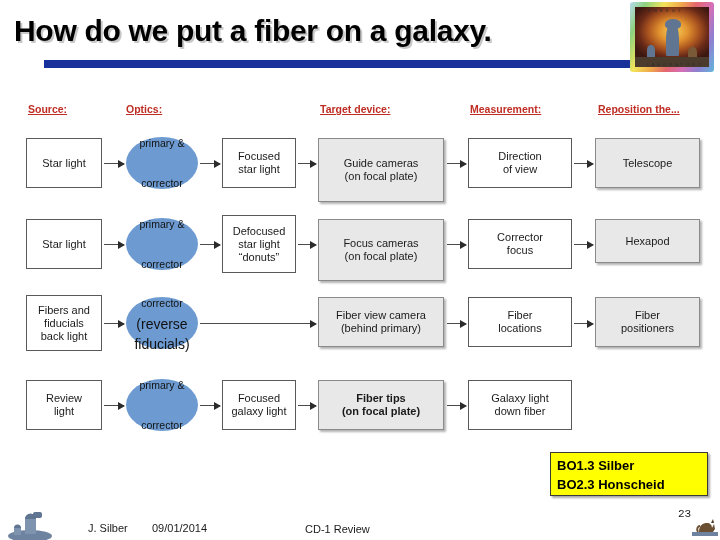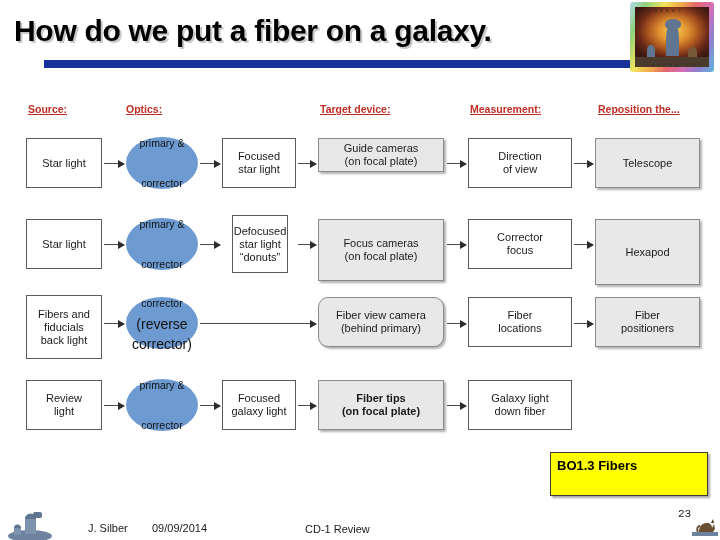--- a/index.html
+++ b/index.html
@@ -279,58 +279,58 @@
 <div class="node white" style="left:26px; top:138px; width:76px; height:50px;">Star light</div>
 <div class="arrow" style="left:104px; top:163px; width:20px;"></div>
 <div class="ellipse" style="left:126px; top:137px; width:72px; height:52px;">
   <span>primary &amp;</span>
   <span>corrector</span>
 </div>
 <div class="arrow" style="left:200px; top:163px; width:20px;"></div>
 <div class="node white" style="left:222px; top:138px; width:74px; height:50px; white-space:pre-line;">Focused
 star light</div>
 <div class="arrow" style="left:298px; top:163px; width:18px;"></div>
-<div class="node gray" style="left:318px; top:138px; width:126px; height:34px; white-space:pre-line;">Guide cameras
+<div class="node gray" style="left:318px; top:138px; width:126px; height:64px; white-space:pre-line;">Guide cameras
 (on focal plate)</div>
 <div class="arrow" style="left:447px; top:163px; width:19px;"></div>
 <div class="node white" style="left:468px; top:138px; width:104px; height:50px; white-space:pre-line;">Direction
 of view</div>
 <div class="arrow" style="left:574px; top:163px; width:19px;"></div>
 <div class="node gray" style="left:595px; top:138px; width:105px; height:50px;">Telescope</div>
 
 <div class="node white" style="left:26px; top:219px; width:76px; height:50px;">Star light</div>
 <div class="arrow" style="left:104px; top:244px; width:20px;"></div>
 <div class="ellipse" style="left:126px; top:218px; width:72px; height:52px;">
   <span>primary &amp;</span>
   <span>corrector</span>
 </div>
 <div class="arrow" style="left:200px; top:244px; width:20px;"></div>
-<div class="node white" style="left:222px; top:215px; width:56px; height:58px; white-space:pre-line;margin-left:10px;">Defocused
+<div class="node white" style="left:222px; top:215px; width:74px; height:58px; white-space:pre-line;">Defocused
 star light
 “donuts”</div>
 <div class="arrow" style="left:298px; top:244px; width:18px;"></div>
 <div class="node gray" style="left:318px; top:219px; width:126px; height:62px; white-space:pre-line;">Focus cameras
 (on focal plate)</div>
 <div class="arrow" style="left:447px; top:244px; width:19px;"></div>
 <div class="node white" style="left:468px; top:219px; width:104px; height:50px; white-space:pre-line;">Corrector
 focus</div>
 <div class="arrow" style="left:574px; top:244px; width:19px;"></div>
-<div class="node gray" style="left:595px; top:219px; width:105px; height:66px;">Hexapod</div>
-
-<div class="node white" style="left:26px; top:295px; width:76px; height:64px; white-space:pre-line;">Fibers and
+<div class="node gray" style="left:595px; top:219px; width:105px; height:44px;">Hexapod</div>
+
+<div class="node white" style="left:26px; top:295px; width:76px; height:56px; white-space:pre-line;">Fibers and
 fiducials
 back light</div>
 <div class="arrow" style="left:104px; top:323px; width:20px;"></div>
 <div class="ellipse" style="left:126px; top:297px; width:72px; height:52px;">
   <span>corrector</span>
   <span class="sub">(reverse</span>
-  <span class="sub">corrector)</span>
+  <span class="sub">fiducials)</span>
 </div>
 <div class="arrow" style="left:200px; top:323px; width:116px;"></div>
-<div class="node gray" style="left:318px; top:297px; width:126px; height:50px; white-space:pre-line;border-radius:10px;">Fiber view camera
+<div class="node gray" style="left:318px; top:297px; width:126px; height:50px; white-space:pre-line;">Fiber view camera
 (behind primary)</div>
 <div class="arrow" style="left:447px; top:323px; width:19px;"></div>
 <div class="node white" style="left:468px; top:297px; width:104px; height:50px; white-space:pre-line;">Fiber
 locations</div>
 <div class="arrow" style="left:574px; top:323px; width:19px;"></div>
 <div class="node gray" style="left:595px; top:297px; width:105px; height:50px; white-space:pre-line;">Fiber
 positioners</div>
 
 <div class="node white" style="left:26px; top:380px; width:76px; height:50px; white-space:pre-line;">Review
 light</div>
@@ -343,33 +343,34 @@
 <div class="node white" style="left:222px; top:380px; width:74px; height:50px; white-space:pre-line;">Focused
 galaxy light</div>
 <div class="arrow" style="left:298px; top:405px; width:18px;"></div>
 <div class="node gray" style="left:318px; top:380px; width:126px; height:50px; white-space:pre-line;font-weight:bold;">Fiber tips
 (on focal plate)</div>
 <div class="arrow" style="left:447px; top:405px; width:19px;"></div>
 <div class="node white" style="left:468px; top:380px; width:104px; height:50px; white-space:pre-line;">Galaxy light
 down fiber</div>
 
 <div id="callout">
-  <div>BO1.3 Fibers</div>
+  <div>BO1.3 Silber</div>
+  <div>BO2.3 Honscheid</div>
 </div>
 
 <svg id="footer-dome" viewBox="0 0 44 37">
   <ellipse cx="22" cy="33" rx="22" ry="6" fill="#6d83a0"></ellipse>
   <rect x="17" y="14" width="11" height="17" fill="#7d93ae"></rect>
   <path d="M17 16 a5.5 5.5 0 0 1 11 0 z" fill="#5f7591"></path>
   <rect x="25" y="9" width="9" height="6" rx="2" fill="#5f7591"></rect>
   <rect x="6" y="24" width="7" height="8" fill="#7d93ae"></rect>
   <path d="M6 25 a3.5 3.5 0 0 1 7 0 z" fill="#5f7591"></path>
 </svg>
 <div class="footer-text" id="footer-author">J. Silber</div>
-<div class="footer-text" id="footer-date">09/09/2014</div>
+<div class="footer-text" id="footer-date">09/01/2014</div>
 <div class="footer-text" id="footer-event">CD-1 Review</div>
 <div id="footer-page">23</div>
 <svg id="footer-critter" viewBox="0 0 26 24">
   <path d="M0 20 h26 v4 H0z" fill="#6d83a0"></path>
   <path d="M7 20 c0-7 4-9 8-9 c3 0 5 2 5 5 l2-4 l1 5 l-2 3 z" fill="#6b4f33"></path>
   <path d="M19 11 l2-4 l1 4 z" fill="#4e3a26"></path>
   <path d="M6 20 c-2-3 0-6 2-6" stroke="#6b4f33" stroke-width="2" fill="none"></path>
 </svg>
 
 </body></html>

